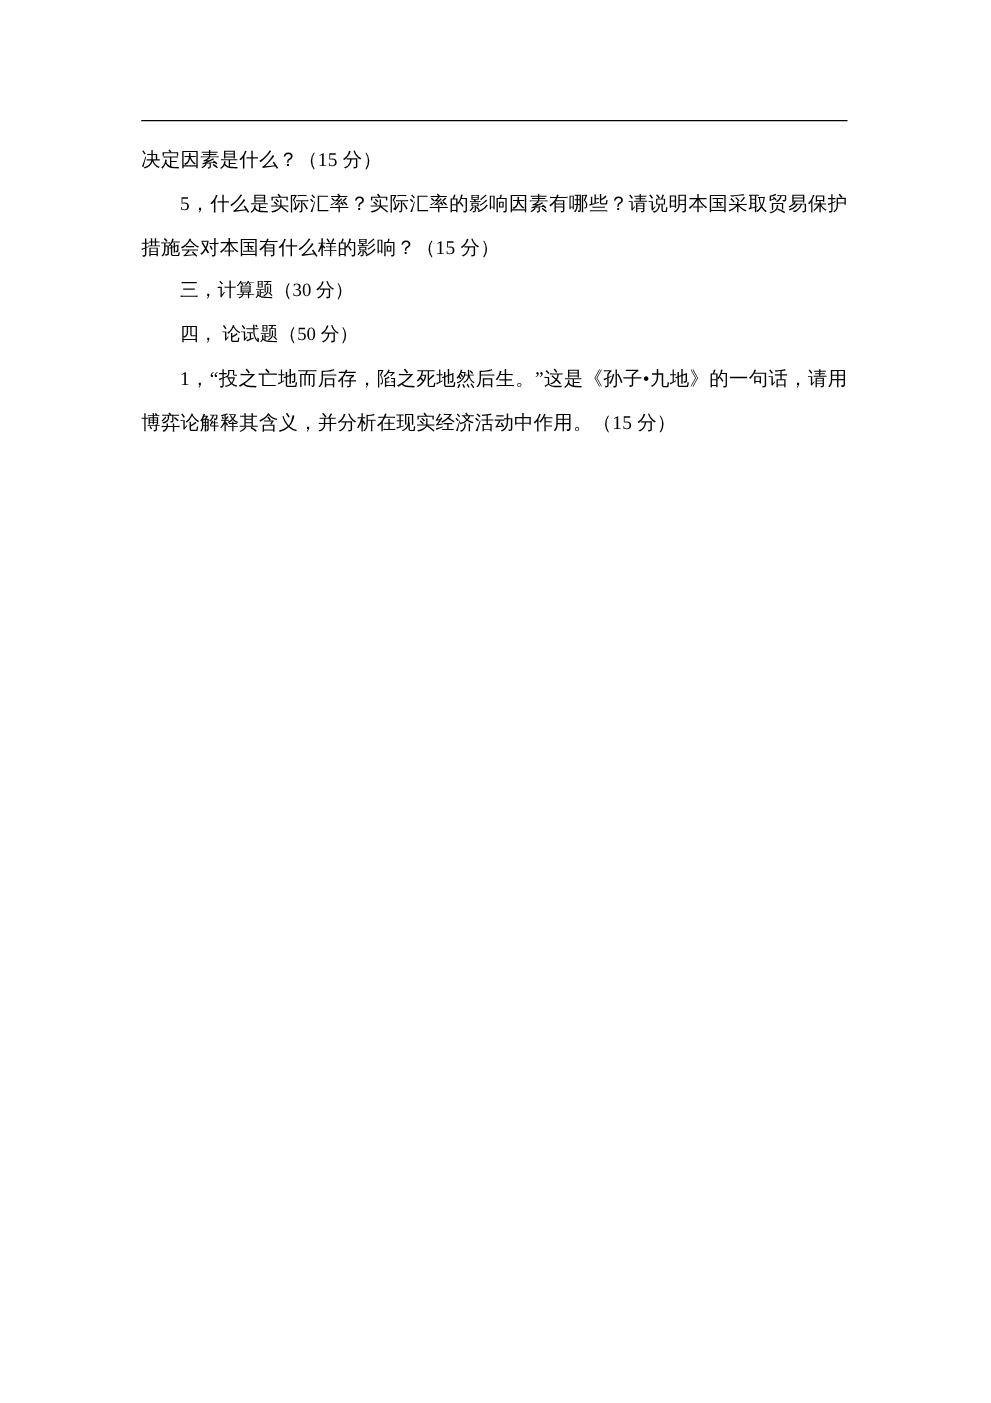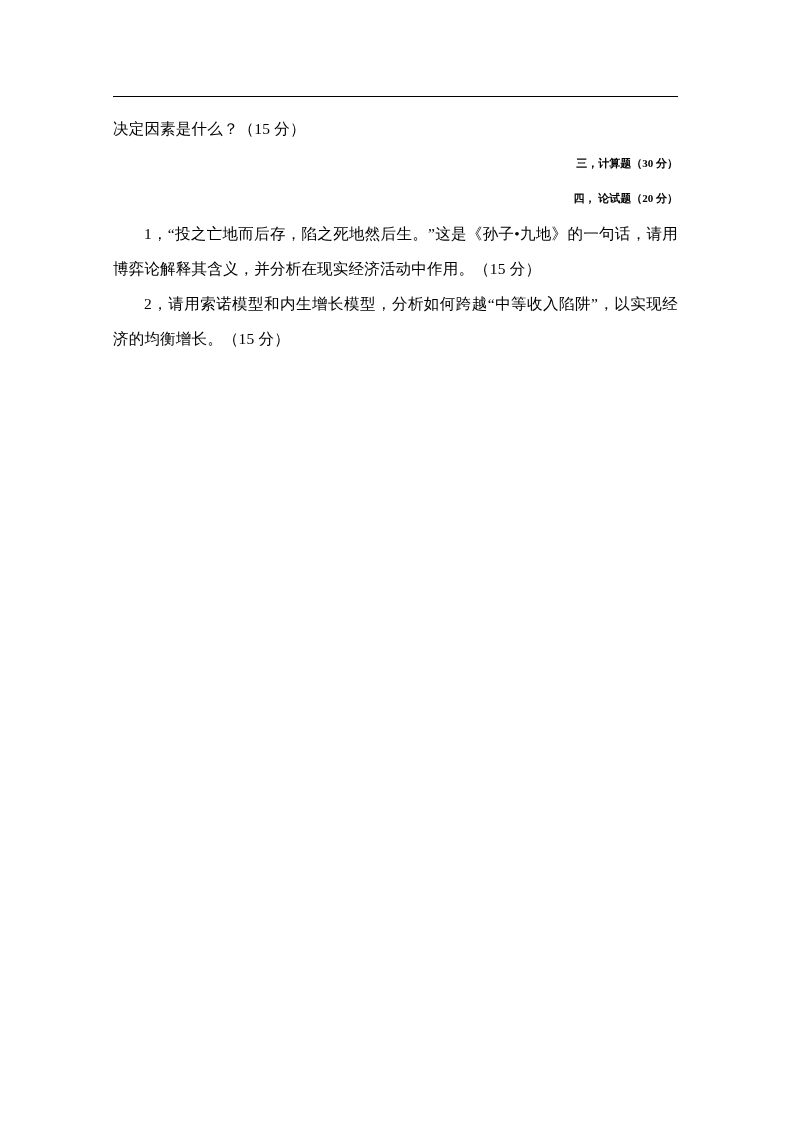--- a/index.html
+++ b/index.html
@@ -39,43 +39,42 @@
     text-align: justify;
     text-justify: inter-ideograph;
     letter-spacing: 0.2px;
     margin: 0;
     word-break: break-all;
   }
   .indent {
     text-indent: 31px;
   }
   .section-head {
-    font-size: 11px;
+    font-size: 15px;
     line-height: 35px;
     margin: 0;
     text-indent: 31px;
-    font-weight: bold;
-    text-align: right;
+    font-weight: normal;
   }
 </style>
 </head>
 <body>
 
 <div class="page">
   <div class="content">
 
     <div class="header-rule"></div>
 
     <p class="para">决定因素是什么？（15 分）</p>
 
+    <p class="para indent">5，什么是实际汇率？实际汇率的影响因素有哪些？请说明本国采取贸易保护措施会对本国有什么样的影响？（15 分）</p>
 
     <p class="section-head">三，计算题（30 分）</p>
 
 
 
-    <p class="section-head">四， 论试题（20 分）</p>
+    <p class="section-head">四， 论试题（50 分）</p>
 
     <p class="para indent">1，“投之亡地而后存，陷之死地然后生。”这是《孙子•九地》的一句话，请用博弈论解释其含义，并分析在现实经济活动中作用。（15 分）</p>
 
-    <p class="para indent">2，请用索诺模型和内生增长模型，分析如何跨越“中等收入陷阱”，以实现经济的均衡增长。（15 分）</p>
 
   </div>
 </div>
 
 </body></html>

